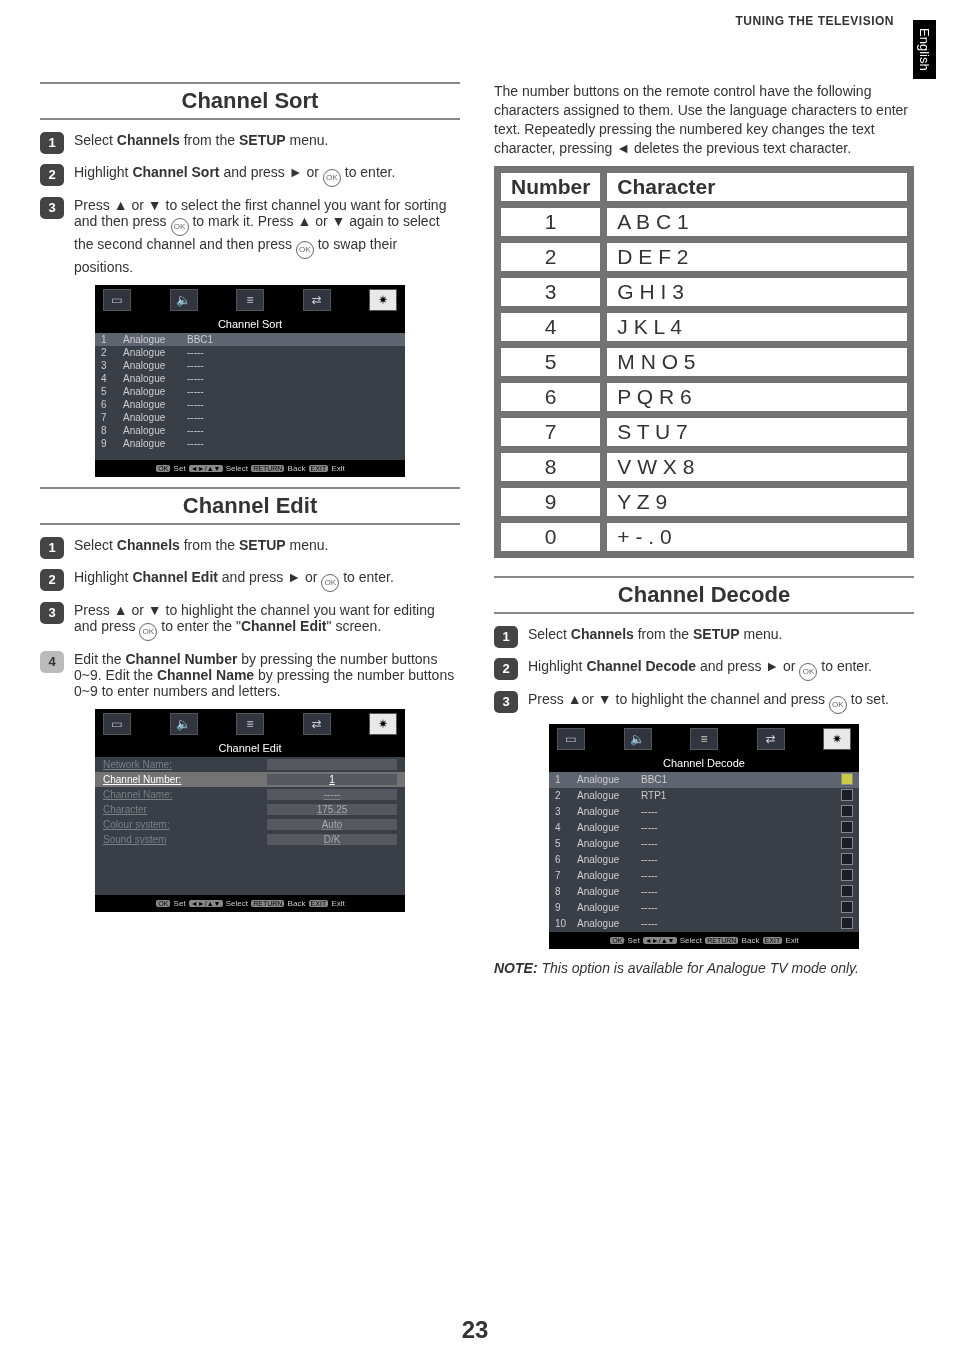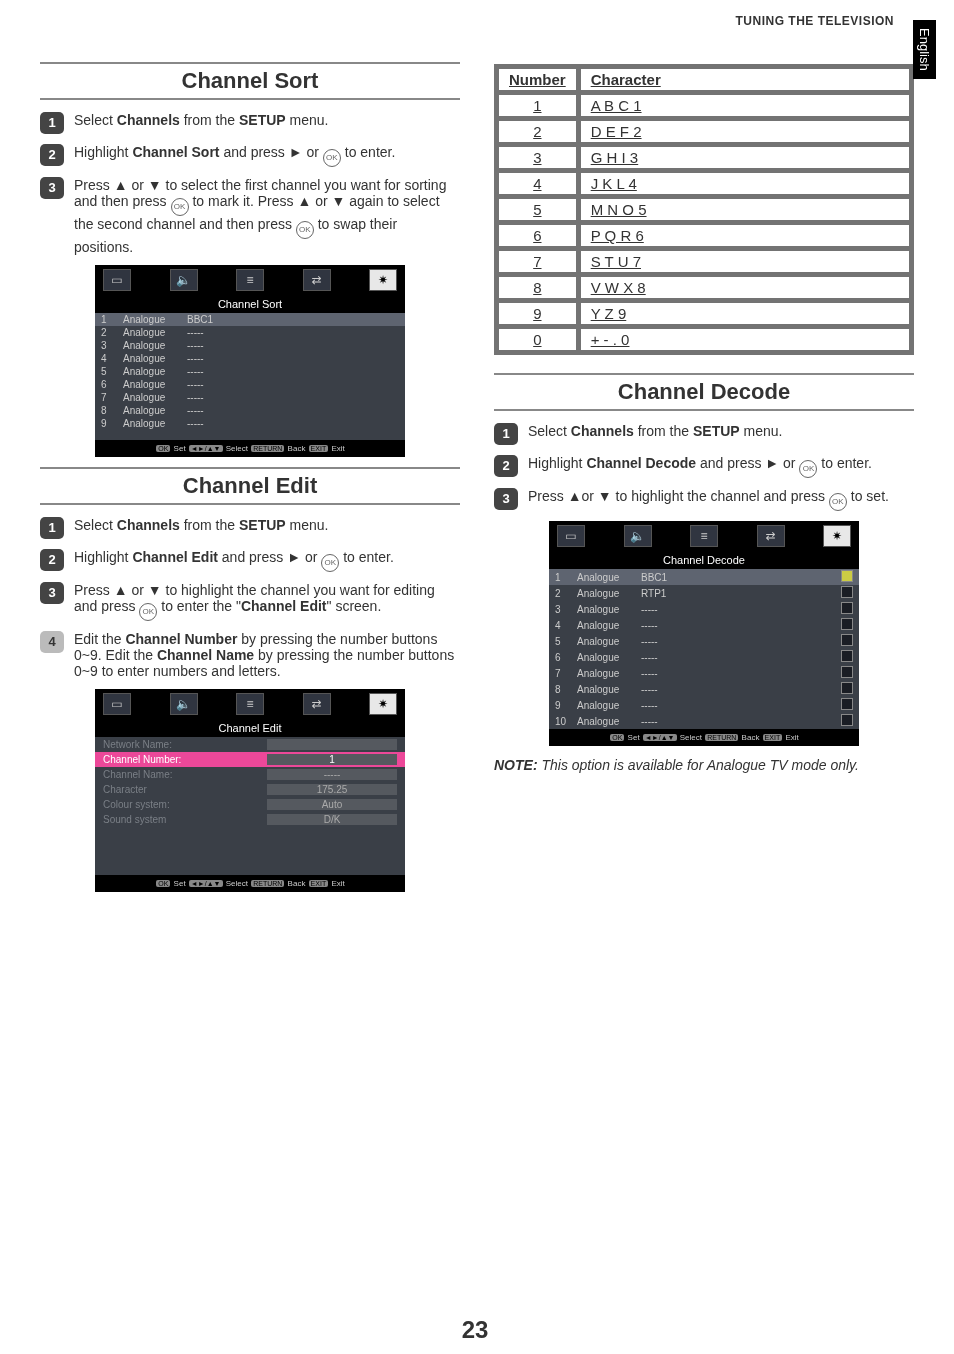--- a/index.html
+++ b/index.html
@@ -32,20 +32,21 @@
     font-size: 13px;
   }
   .two-col {
     display: flex;
     gap: 34px;
     margin-top: 36px;
   }
   .col {
     flex: 1;
     min-width: 0;
+    margin-top: 20px;
   }
   h2.section {
     font-weight: 900;
     font-size: 22px;
     text-align: center;
     border-top: 2px solid #888;
     border-bottom: 2px solid #888;
     padding: 4px 0;
     margin: 6px 0 12px 0;
   }
@@ -125,42 +126,42 @@
     font-size: 8px;
     padding: 4px;
     color: #ccc;
   }
   .osd-foot .tag { background: #888; color: #000; padding: 0 2px; border-radius: 2px; margin: 0 1px; font-size: 7px; }
   .osd-edit .form-row {
     display: flex;
     justify-content: space-between;
     padding: 2px 8px;
     font-size: 10px;
+    text-decoration: underline;
   }
   .osd-edit .form-row .val {
     background: #55595f;
     width: 130px;
     text-align: center;
     color: #aaa;
   }
-  .osd-edit .form-row.active { background: #ec4899; color: #fff; }
+  .osd-edit .form-row.active { background: #737373; color: #fff; }
   .osd-edit .form-row.dim { color: #7a7f86; }
   .chk { width: 12px; height: 12px; border: 1px solid #888; display: inline-block; background: #1a1d24; }
   .chk.on { background: #cc4; }
   .char-table {
     border-collapse: collapse;
     width: 100%;
     margin: 8px 0 18px 0;
   }
   .char-table th, .char-table td {
-    border: 5px solid #737373;
+    border: 7px solid #737373;
     padding: 2px 10px;
     text-align: left;
-    font-size: 15px;
-    text-decoration: underline;
+    font-size: 21px;
   }
   .char-table td:first-child { text-align: center; width: 80px; }
   .note { font-style: italic; margin-top: 10px; }
   .pnum {
     position: absolute;
     bottom: 10px;
     left: 0; right: 4px;
     text-align: center;
     font-weight: 900;
     font-size: 24px;
@@ -302,20 +303,21 @@
           <span>Sound system</span>
           <span class="val">D/K</span>
         </div>
       <div style="height:48px"></div>
       <div class="osd-foot"><span class="tag">OK</span> Set <span class="tag">◄►/▲▼</span> Select <span class="tag">RETURN</span> Back <span class="tag">EXIT</span> Exit</div>
     </div>
 
   </div>
 
   <div class="col">
+    <p>The number buttons on the remote control have the following characters assigned to them. Use the language characters to enter text. Repeatedly pressing the numbered key changes the text character, pressing ◄ deletes the previous text character.</p>
 
     <table class="char-table">
       <tbody>
           <tr>
             <th>Number</th>
             <th>Character</th>
           </tr>
       <tr>
             <td>1</td>
             <td>A B C 1</td>

